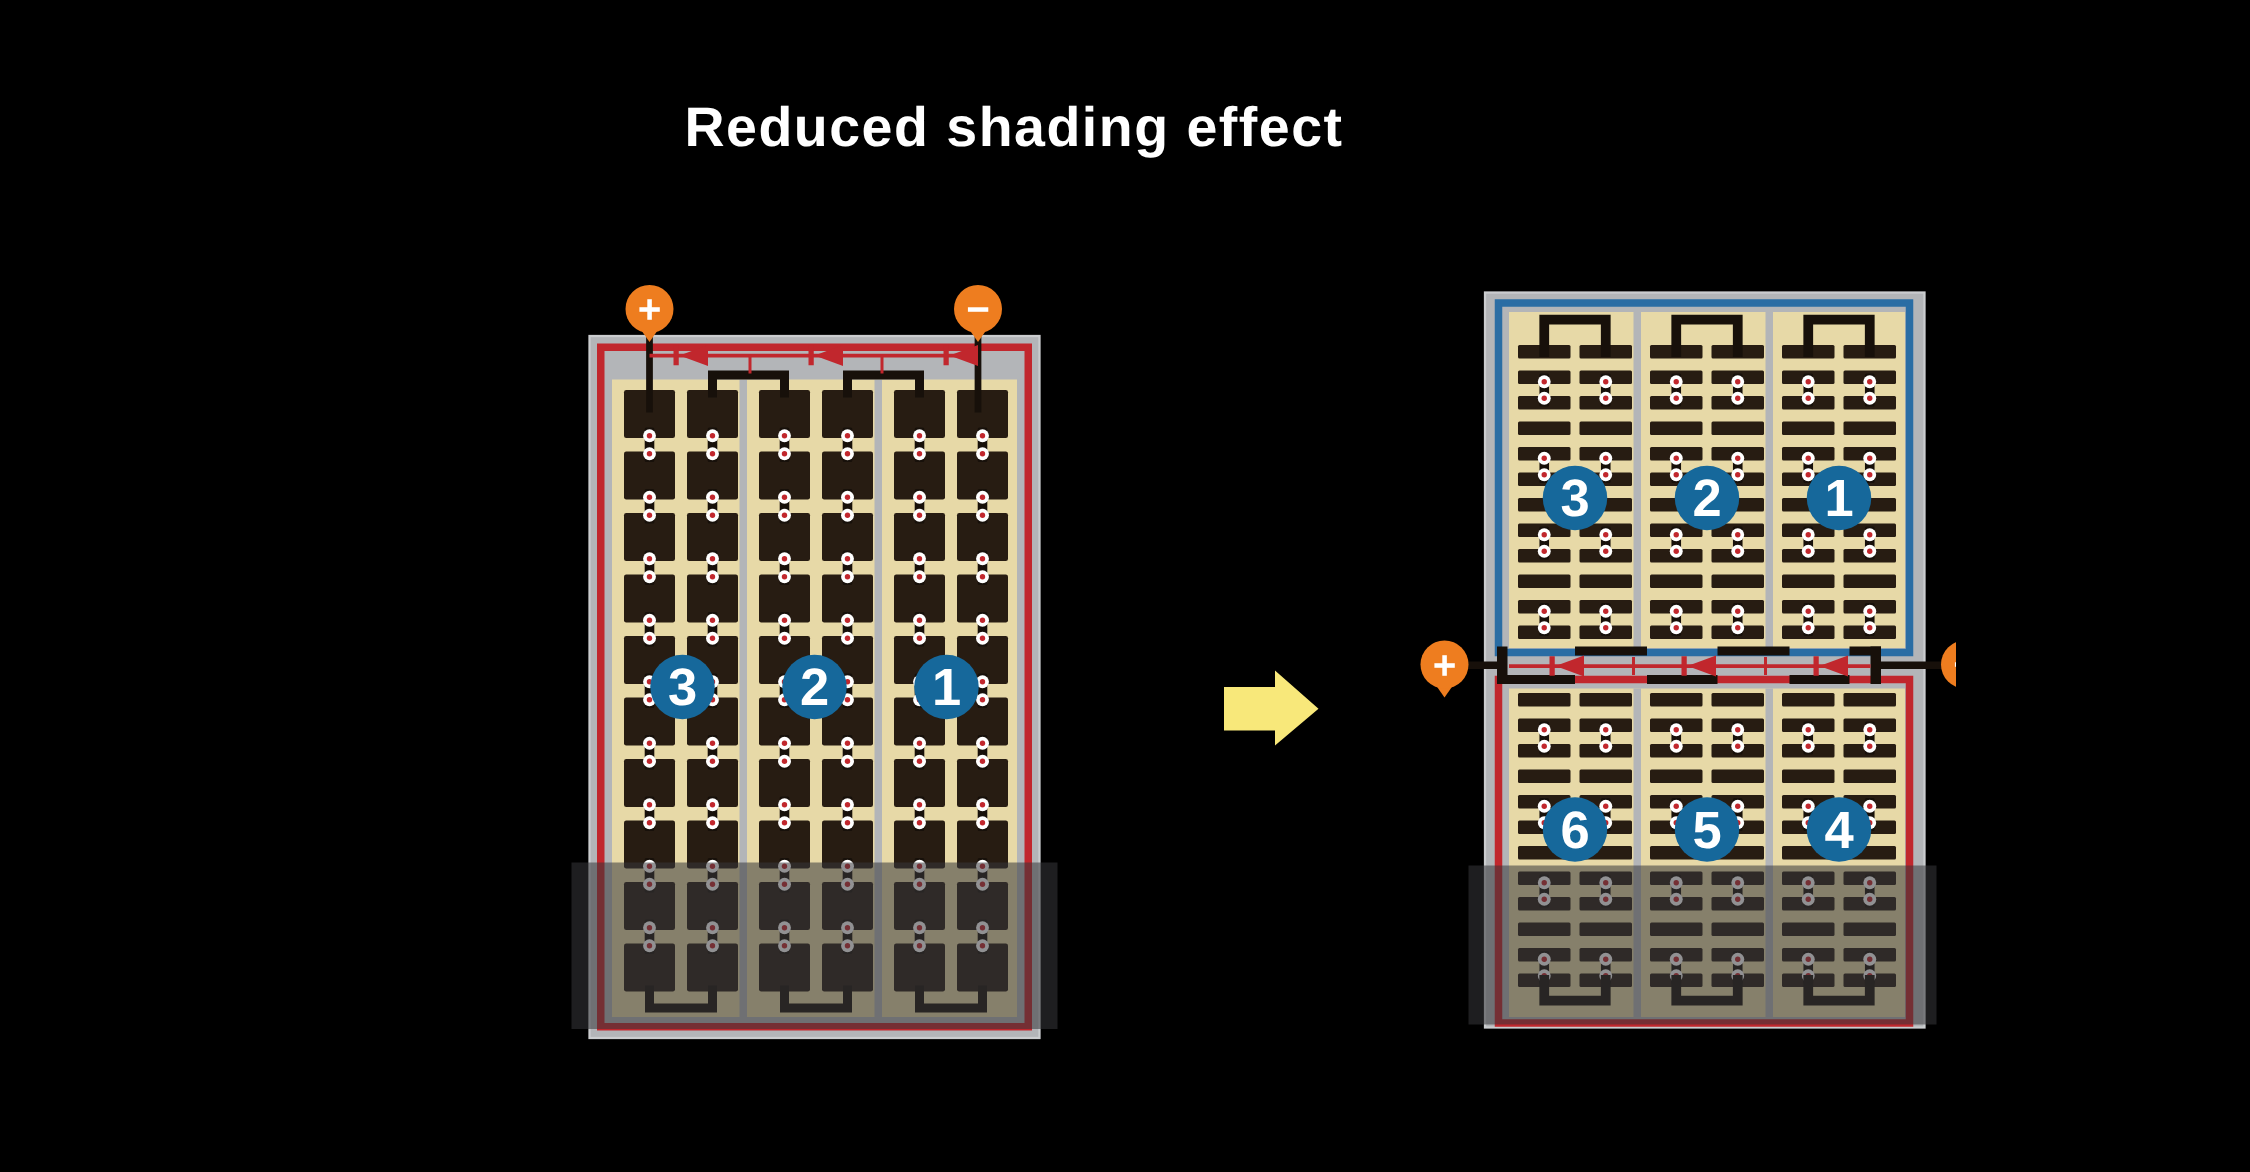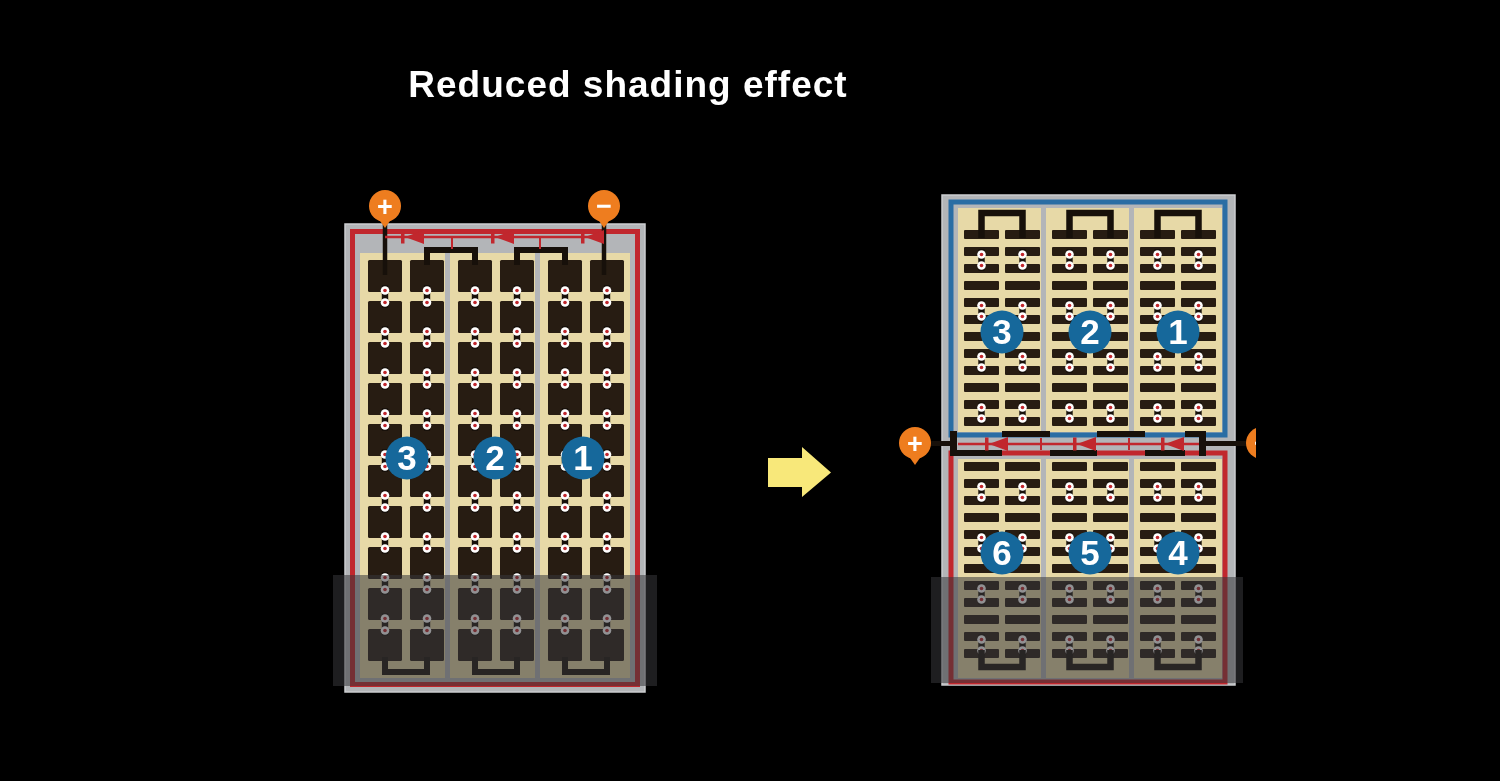--- a/index.html
+++ b/index.html
@@ -1,17 +1,17 @@
 <!DOCTYPE html>
 <html style="--bg: #000000; --title: #ffffff; --frame: #b3b5b8; --frame-edge: #cbcdcf; --field: #e7d9a7; --cell: #271c12; --wire: #17100a; --red: #c1272d; --blue: #2a6da4; --badge: #16689b; --orange: #ee7d1f; --yellow: #f8e87a; --shade: rgba(55,55,58,0.55);"><head>
 <meta charset="utf-8">
 <style>
   html,body{margin:0;padding:0;background:#000;}
   .stage{position:relative;width:1256px;height:781px;background:var(--bg,#000);overflow:hidden;
-         font-family:"Liberation Sans",sans-serif;}
+         font-family:"Liberation Sans",sans-serif;margin-left:48px;}
   .title{position:absolute;top:64px;left:0;width:100%;text-align:center;
          color:var(--title,#fff);font-weight:700;font-size:37px;letter-spacing:1px;}
   svg{position:absolute;left:0;top:0;}
   .frame{fill:var(--frame);stroke:var(--frame-edge);stroke-width:1.5;}
   .field{fill:var(--field);}
   .divider{fill:var(--frame);}
   .red-border{fill:none;stroke:var(--red);stroke-width:5;}
   .blue-border{fill:none;stroke:var(--blue);stroke-width:5;}
   .bus{stroke:var(--red);stroke-width:2.5;fill:none;}
   .tick{stroke:var(--red);stroke-width:2;}

